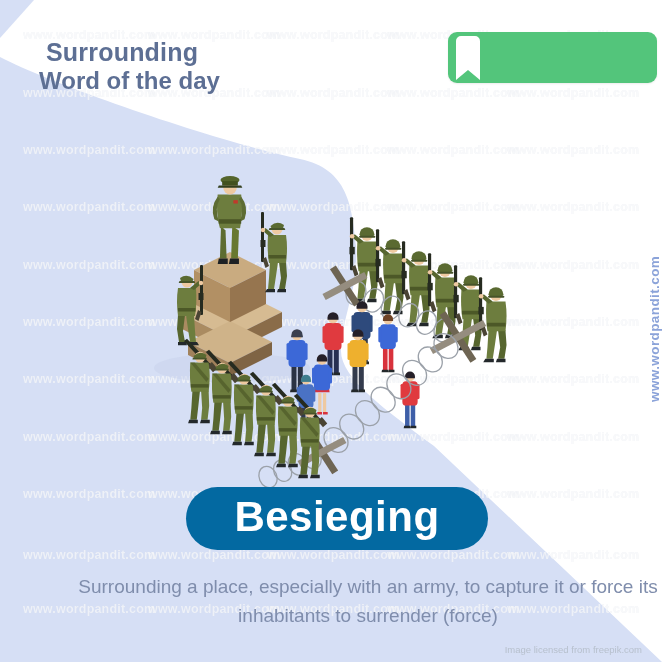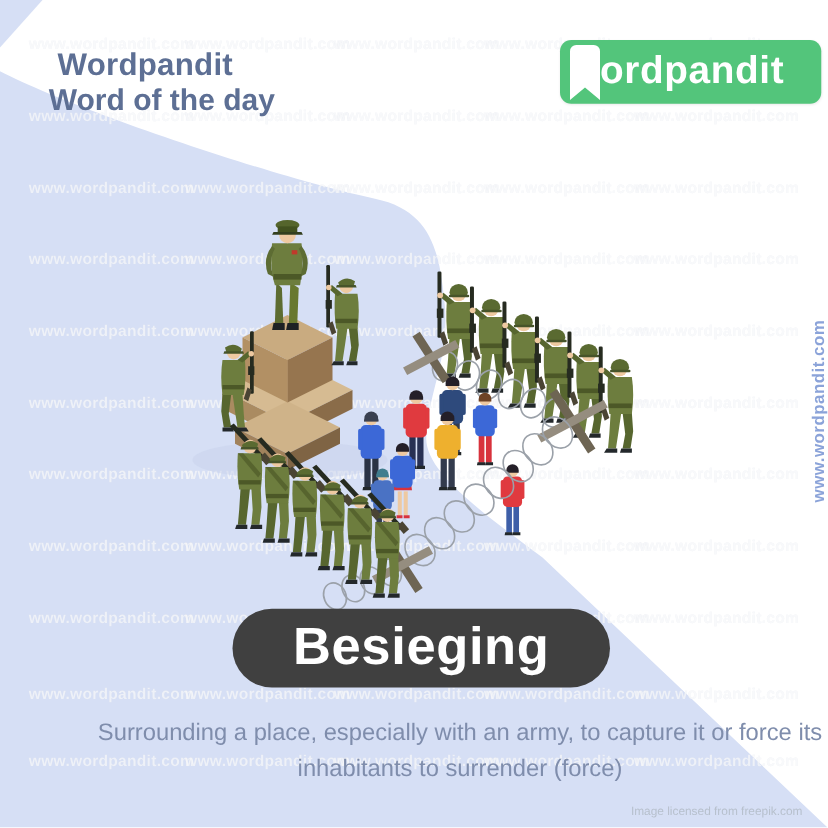--- a/index.html
+++ b/index.html
@@ -28,21 +28,21 @@
   .logo-text{position:absolute;left:32px;top:50%;transform:translateY(-54%);
       font-size:31px;font-weight:bold;color:#ffffff;letter-spacing:0.5px;}
 
   
   .vertical-wm{position:absolute;right:0px;top:212px;height:190px;
       writing-mode:vertical-rl;transform:rotate(180deg);
       font-size:13.5px;font-weight:bold;color:#8ba3d9;letter-spacing:0.4px;}
 
   
   .word-pill{position:absolute;left:186px;top:487px;width:302px;height:63px;
-      border-radius:32px;background:#404040;display:flex;align-items:center;
+      border-radius:32px;background:#0369a1;display:flex;align-items:center;
       justify-content:center;}
   .word-title{font-size:42px;font-weight:bold;color:#ffffff;letter-spacing:0.5px;
       padding-bottom:4px;}
 
   
   .definition{position:absolute;left:0;top:572px;width:662px;text-align:center;
       color:#7f8dac;font-size:19px;line-height:29px;margin-left:37px;}
 
   
   .credit{position:absolute;right:20px;top:644px;font-size:9.5px;color:#b7c0cd;text-align:center;}
@@ -483,28 +483,27 @@
         <path d="M-9,-56 Q-10,-41 -8,-29 L8,-29 Q10,-44 8,-56 Z" fill="#6d7d3e"></path>
         <path d="M-9,-56 L6,-38 L8,-41 L-5,-56 Z" fill="#4c5827" opacity="0.65"></path>
         <rect x="-8.5" y="-36" width="16.5" height="3.2" fill="#4c5827"></rect>
         <circle cx="0" cy="-61" r="5" fill="#eec9a1"></circle>
         <path d="M-6,-62 q6,-5.5 12,-1 l-0.8,3 h-10.5 z" fill="#5a6a31"></path>
         <path d="M-6.5,-60.5 h12.5 l0.5,1.8 h-13.5 z" fill="#47542a"></path>
       </g>
     </g>
 </svg>
 
-<div class="brand-title">Wordpandit</div>
+<div class="brand-title">Surrounding</div>
 <div class="brand-subtitle">Word of the day</div>
 
 <div class="logo">
   <svg class="logo-mark" width="26" height="46" viewBox="0 0 26 46">
     <path d="M6,1 h14 a5,5 0 0 1 5,5 v39 l-12,-10 -12,10 V6 a5,5 0 0 1 5,-5 z" fill="#ffffff"></path>
   </svg>
-  <div class="logo-text">ordpandit</div>
 </div>
 
 <div class="vertical-wm">www.wordpandit.com</div>
 
 <div class="word-pill">
   <div class="word-title">Besieging</div>
 </div>
 
 <div class="definition">
   <div>Surrounding a place, especially with an army, to capture it or force its</div>

